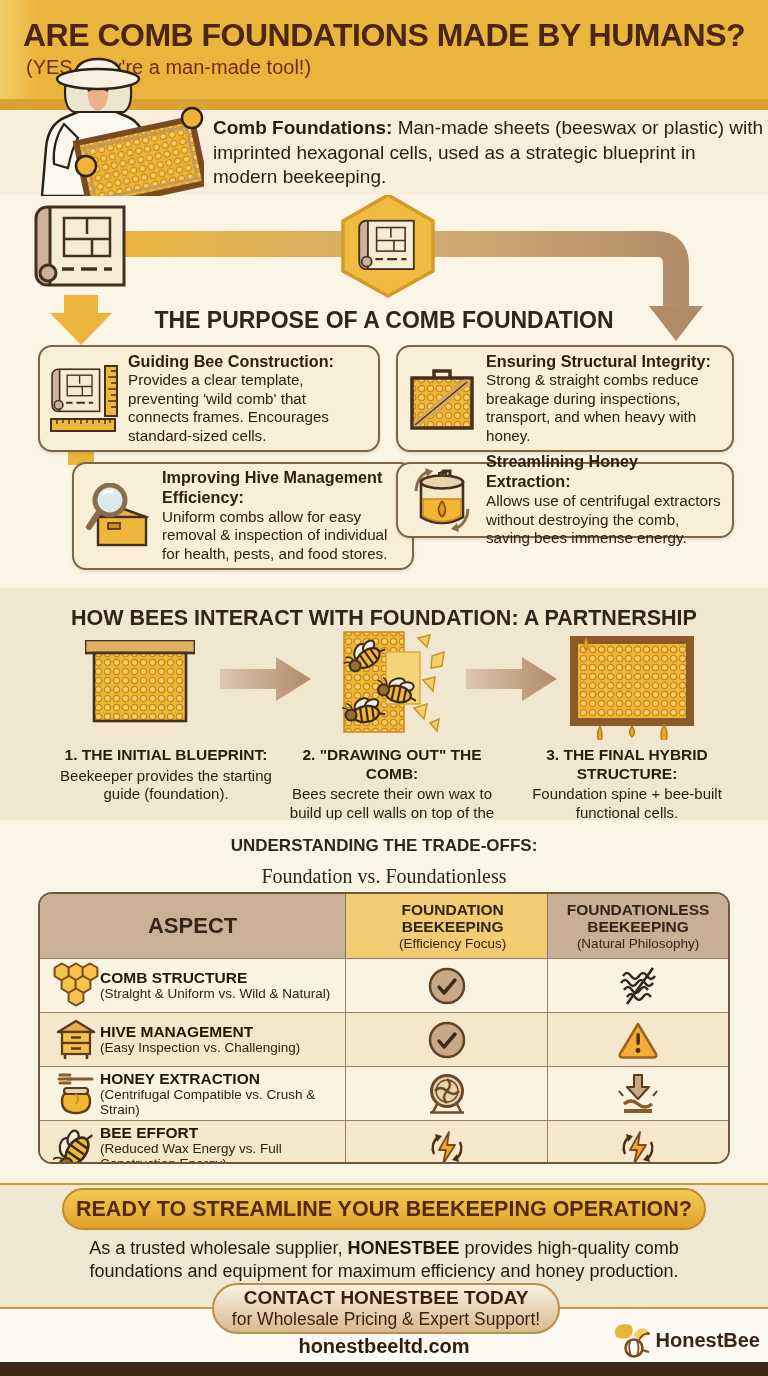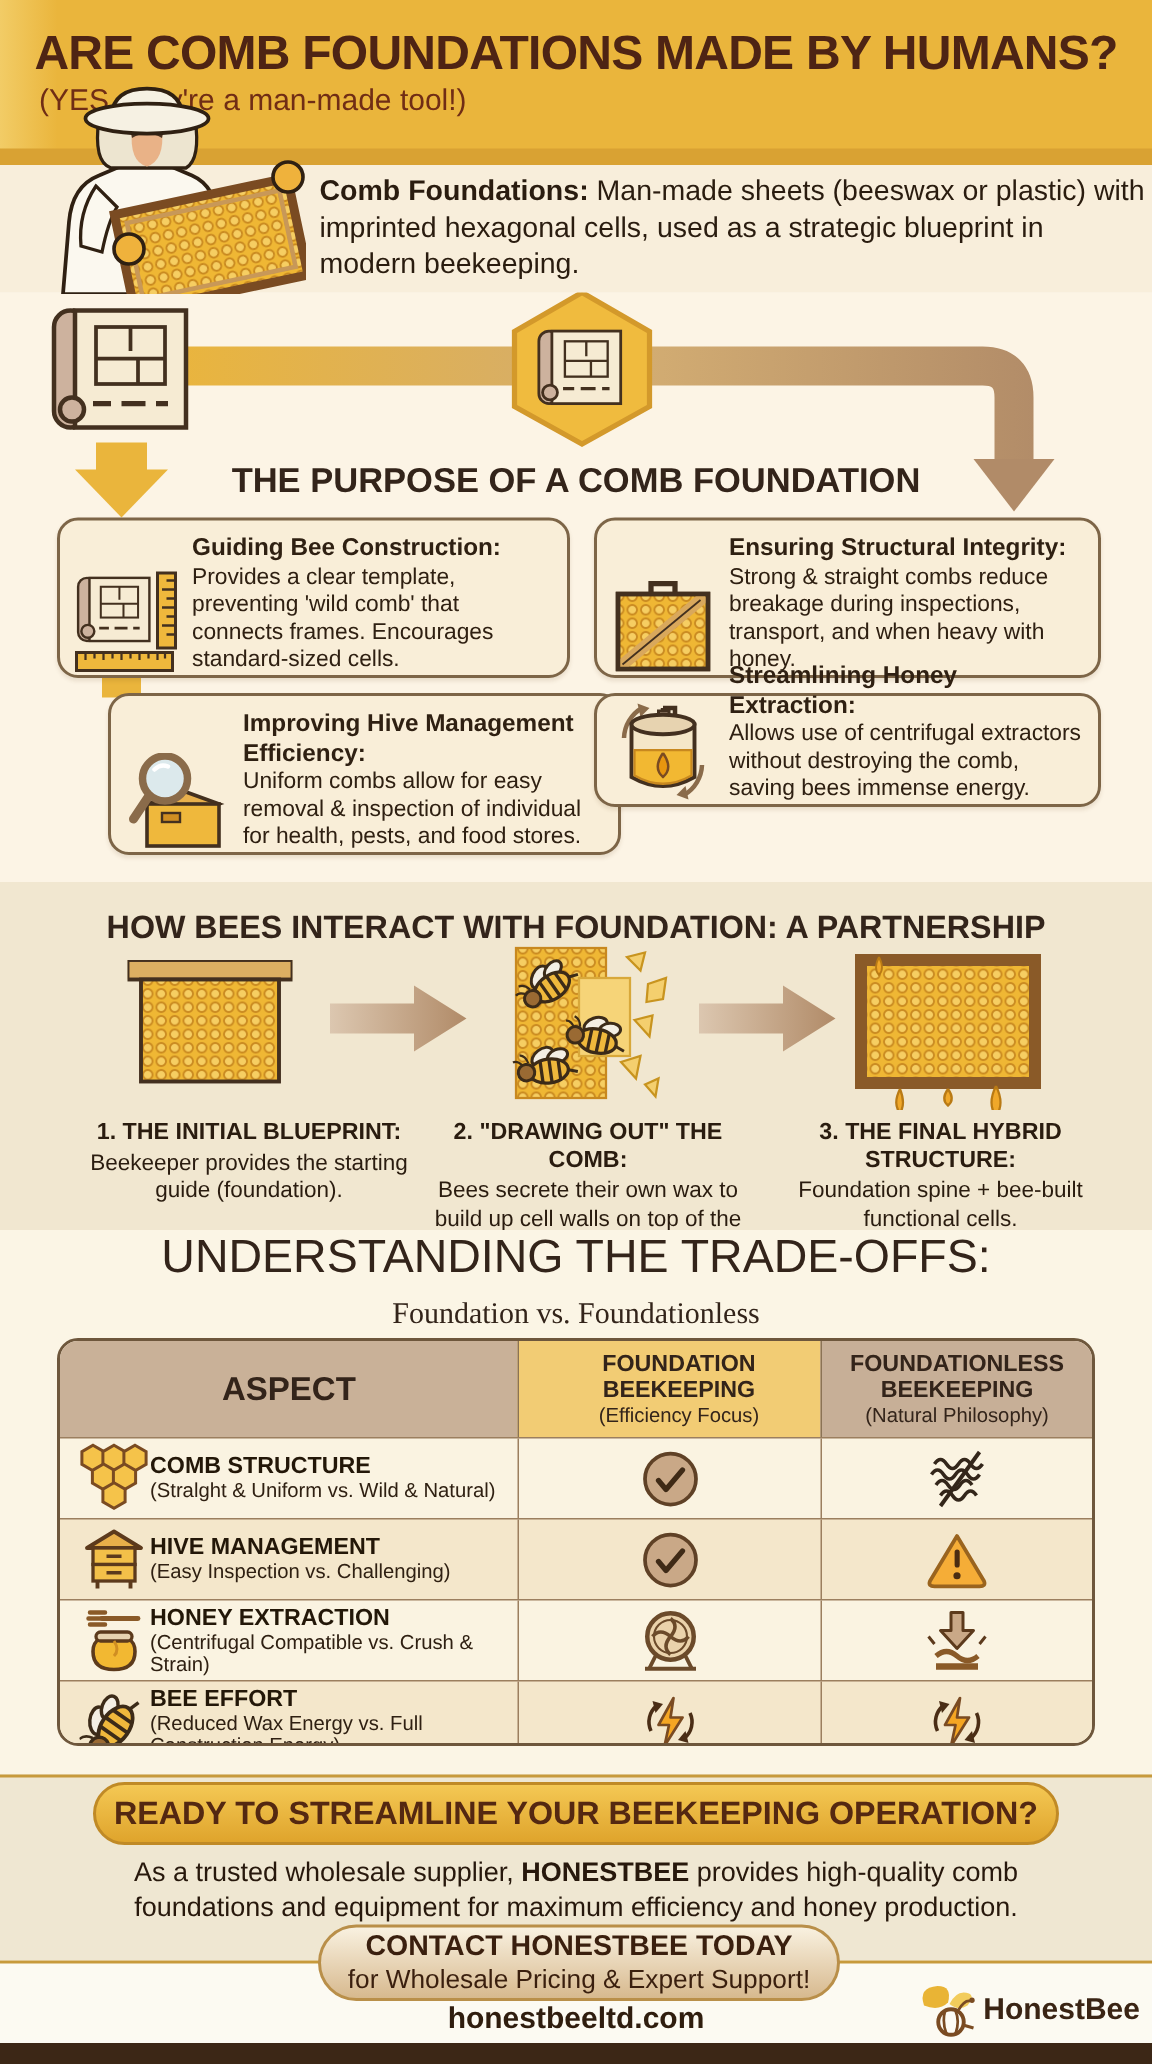--- a/index.html
+++ b/index.html
@@ -16,36 +16,36 @@
   .sub-title { width:100%; top:56px; font-size:20px; color:#702D15;padding-left:26px; }
 
   
   .intro { left:0; top:110px; width:768px; height:85px; background:#F8EEDB; }
   .intro-text { left:213px; top:6px; width:552px; font-size:19px; line-height:1.3; color:#2A1C0F; }
 
   
   .purpose { left:0; top:195px; width:768px; height:393px; background:#FCF4E5; }
   .purpose-title { width:100%; text-align:center; top:112px; font-size:23px; font-weight:bold; color:#33241A; }
   .card { background:#F9EED8; border:2.5px solid #7D6547; border-radius:14px;
-    display:flex; align-items:flex-end; box-shadow:0 2px 3px rgba(90,60,20,.12); }
+    display:flex; align-items:center; box-shadow:0 2px 3px rgba(90,60,20,.12); }
   .card-icon { width:88px; flex:0 0 88px; display:flex; justify-content:center; align-items:center; }
   .card-text { flex:1; padding-right:10px; font-size:15.2px; line-height:1.22; color:#2F2012; }
   .card-title { font-weight:bold; font-size:16.2px; }
   .connector { left:68px; top:250px; width:26px; height:20px; background:#EAB53C; }
 
   
   .partnership { left:0; top:588px; width:768px; height:232px; background:#F1E7D0; }
   .partnership-title { width:100%; text-align:center; top:18px; font-size:21.5px; font-weight:bold; color:#33241A; }
   .step-text { text-align:center; color:#2A1C0F; }
   .step-title { font-weight:bold; font-size:15.5px; line-height:1.2; }
   .step-body { font-size:15px; line-height:1.25; margin-top:2px; }
 
   
   .tradeoffs { left:0; top:820px; width:768px; height:363px; background:#FBF5E5; }
-  .to-title { width:100%; text-align:center; top:0; font-size:31px; font-weight:normal; color:#33241A; }
+  .to-title { width:100%; text-align:center; top:16px; font-size:17px; font-weight:bold; color:#33241A; }
   .to-sub { width:100%; text-align:center; top:45px; font-size:20px; color:#33241A;font-family:Liberation Serif, serif; }
   .table { left:38px; top:72px; width:692px; height:272px; border:2.5px solid #6E573C;
     border-radius:14px; overflow:hidden; background:#FAF3E1; }
   .t-header { display:flex; height:64px; }
   .t-h-cell { display:flex; flex-direction:column; justify-content:center; align-items:center;
     text-align:center; color:#33241A; }
   .t-h-main { font-weight:bold; font-size:15.5px; line-height:1.1; }
   .t-h-sub { font-size:13.5px; margin-top:1px; }
   .col-a { width:307px; background:#C9B198; }
   .col-b { width:203px; background:#F2CC74; border-left:1.5px solid #8B7355;padding-left:12px; }

